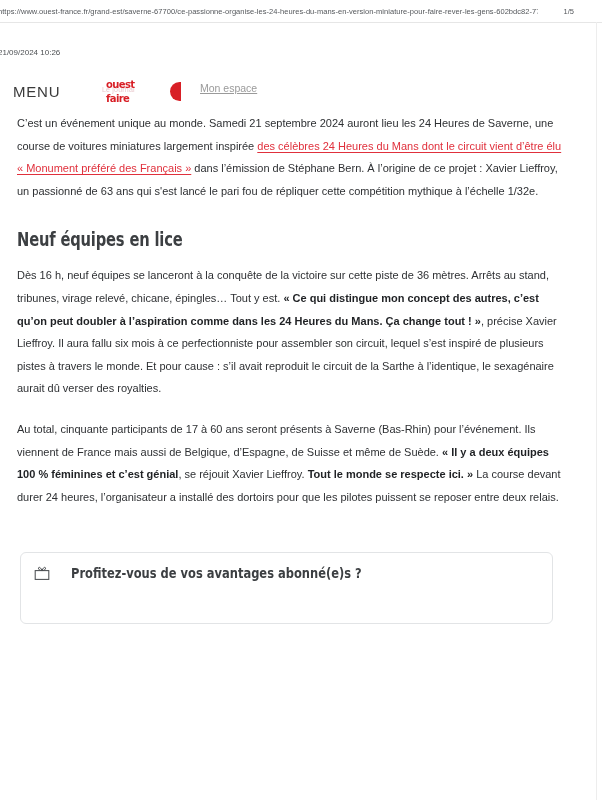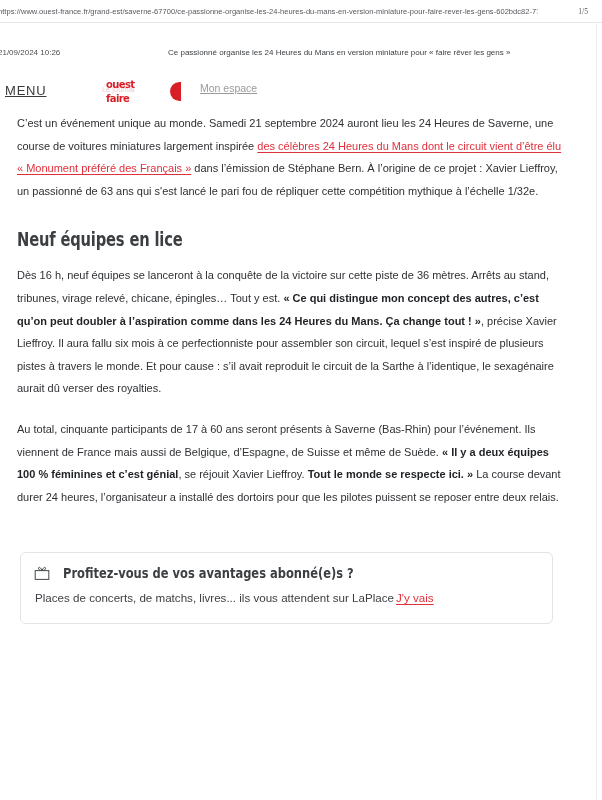--- a/index.html
+++ b/index.html
@@ -32,24 +32,23 @@
     overflow: hidden;
   }
   .print-url {
     padding-left: 0px;
     margin-left: -2px;
     overflow: hidden;
     text-overflow: clip;
     max-width: 540px;
   }
   .print-page-num {
-    padding-right: 14px;
+    padding-right: 28px;
     font-size: 7.5px;
     color: #55585c;
-    font-family: Liberation Serif, serif;
   }
 
   .header-meta {
     position: absolute;
     top: 48px; left: 0;
     width: 478px;
     height: 16px;
     font-size: 8px;
     color: #4d5053;
   }
@@ -71,25 +70,24 @@
     position: absolute;
     top: 66px; left: 0;
     width: 291px;
     height: 49px;
     background: #ffffff;
     display: flex;
     align-items: center;
   }
   .menu-label {
     position: absolute;
-    left: 5px; top: 17px;
-    font-size: 13px;
+    left: 13px; top: 17px;
+    font-size: 15px;
     letter-spacing: 0.8px;
     color: #3a3a3a;
-    text-decoration: underline;
   }
   .logo-wrap {
     position: absolute;
     left: 100px; top: 6px;
     width: 82px; height: 38px;
   }
   .logo-ghost {
     position: absolute;
     left: 2px; top: 14px;
     font-size: 7px;
@@ -167,21 +165,21 @@
     border: 1px solid #e2e4e6;
     border-radius: 6px;
     background: #ffffff;
     box-sizing: border-box;
   }
   .promo-title-row {
     position: absolute;
     left: 13px; top: 12px;
     display: flex;
     align-items: center;
-    gap: 13px;
+    gap: 21px;
   }
   .gift-icon {
     width: 16px; height: 16px;
     display: block;
   }
   .promo-title {
     font-family: "DejaVu Sans Condensed", "Liberation Sans Narrow", "Liberation Sans", sans-serif;
     font-size: 14.5px;
     font-weight: bold;
     color: #3c3f42;
@@ -224,21 +222,20 @@
 <div class="print-bar">
   <div class="print-url">https://www.ouest-france.fr/grand-est/saverne-67700/ce-passionne-organise-les-24-heures-du-mans-en-version-miniature-pour-faire-rever-les-gens-602bdc82-77…</div>
   <div class="print-page-num">1/5</div>
 </div>
 
 <div class="sheet-edge-top"></div>
 <div class="sheet-edge-right"></div>
 
 <div class="header-meta">
   <div class="header-date">21/09/2024 10:26</div>
-  <div class="header-title">Ce passionné organise les 24 Heures du Mans en version miniature pour « faire rêver les gens »</div>
 </div>
 
 <div class="masthead">
   <div class="menu-label">MENU</div>
 
   <div class="logo-wrap">
     <div class="logo-ghost">Le journal</div>
     <div class="logo-mark">
       <span>ouest</span>
       <span>faire</span>
@@ -263,14 +260,13 @@
 
 <div class="promo-box">
   <div class="promo-title-row">
     <svg class="gift-icon" viewBox="0 0 20 20">
       <rect x="1.5" y="7" width="17" height="11" fill="none" stroke="#4a4d50" stroke-width="1.3"></rect>
       <path d="M10 7 C7.5 7 5 5.5 5.6 3.6 C6.2 2 8.6 3 10 7 Z" fill="none" stroke="#4a4d50" stroke-width="1.2"></path>
       <path d="M10 7 C12.5 7 15 5.5 14.4 3.6 C13.8 2 11.4 3 10 7 Z" fill="none" stroke="#4a4d50" stroke-width="1.2"></path>
     </svg>
     <div class="promo-title">Profitez-vous de vos avantages abonné(e)s ?</div>
   </div>
-  <div class="promo-sub"><span>Places de concerts, de matchs, livres... ils vous attendent sur LaPlace</span><a class="promo-link" href="#">J'y vais</a></div>
 </div>
 
 </body></html>

